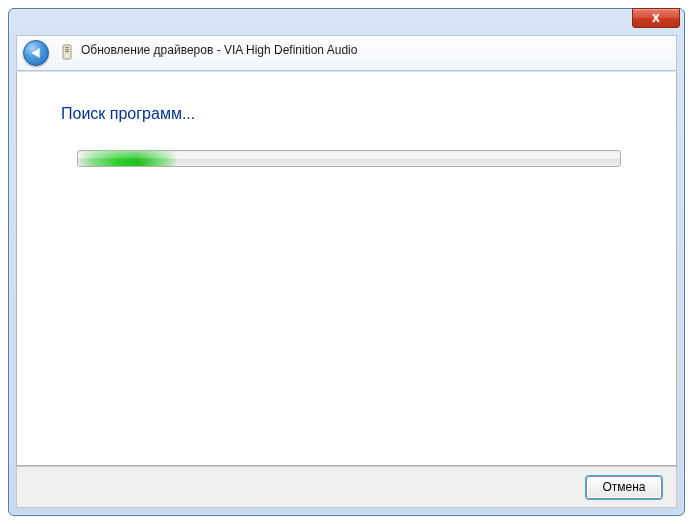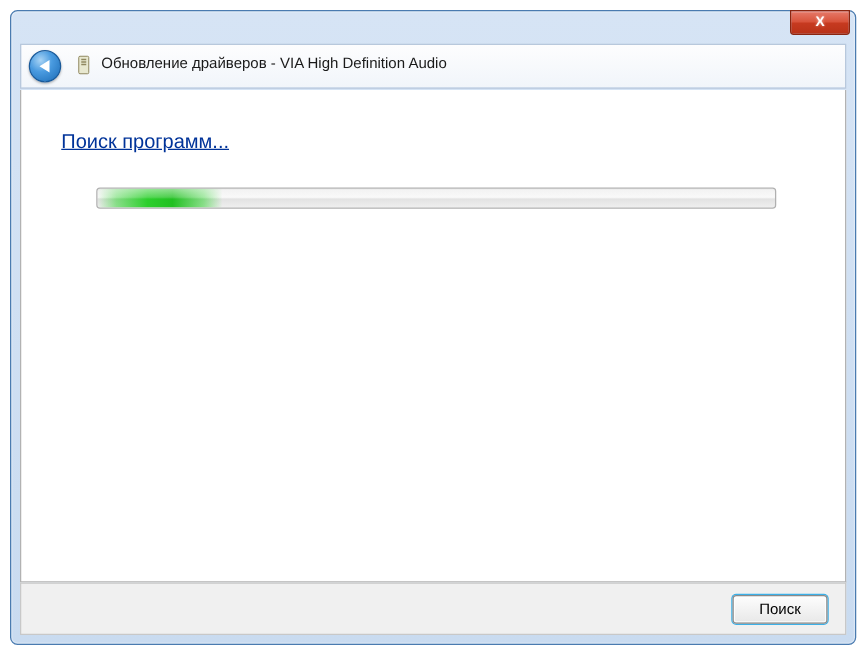--- a/index.html
+++ b/index.html
@@ -94,25 +94,24 @@
     }
     .content-area {
       position: absolute;
       top: 63px; left: 7px; right: 7px; bottom: 49px;
       background: #ffffff;
       border: 1px solid #b2b2b2;
       border-top: none;
     }
     .heading {
       position: absolute;
-      top: 33px; left: 32px;
+      top: 33px; left: 44px;
       font-size: 16px;
       color: #003399;
       font-weight: normal;
-      text-decoration: underline;
     }
     .progress-outer {
       position: absolute;
       top: 78px; left: 60px;
       width: 544px; height: 17px;
       border: 1px solid #b0b0b0;
       border-radius: 3px;
       background: linear-gradient(to bottom, #e8e8e8 0%, #f8f8f8 45%, #e2e2e2 55%, #efefef 100%);
       overflow: hidden;
       box-shadow: inset 0 1px 1px rgba(0,0,0,0.05);
@@ -194,16 +193,16 @@
 
   <div class="content-area">
     <div class="heading">Поиск программ...</div>
     <div class="progress-outer">
       <div class="progress-fill"></div>
       <div class="progress-glow"></div>
     </div>
   </div>
 
   <div class="footer">
-    <button class="btn">Поиск</button>
+    <button class="btn">Отмена</button>
   </div>
 
 </div>
 
 </body></html>

